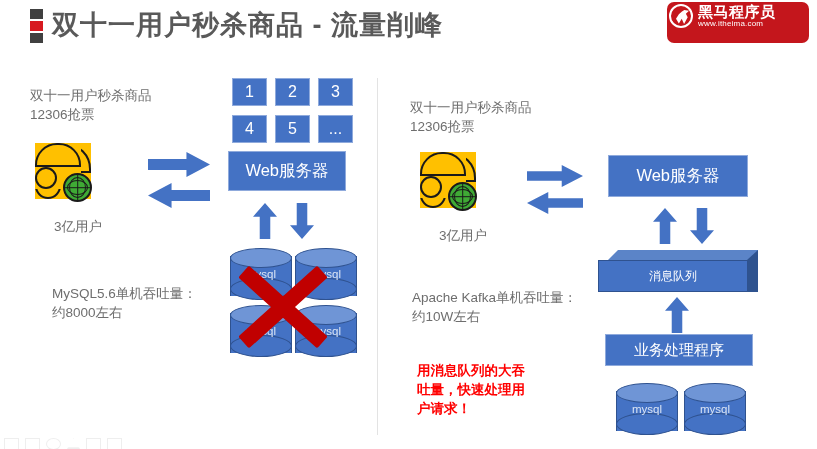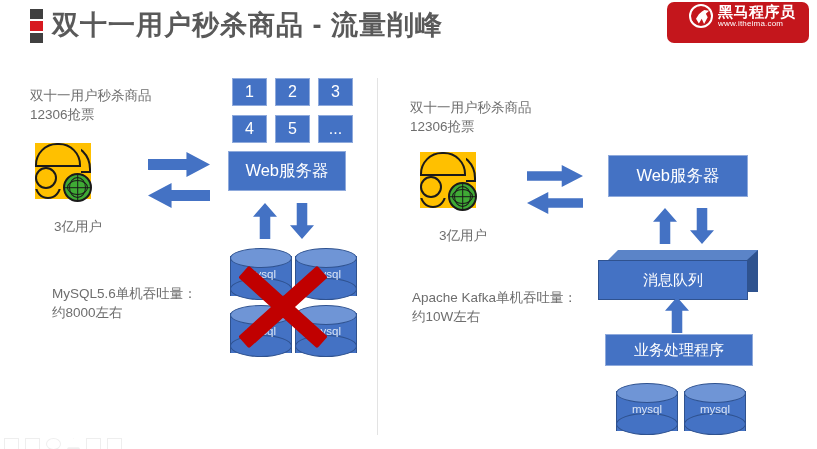--- a/index.html
+++ b/index.html
@@ -13,21 +13,21 @@
   
   .title-icon{position:absolute;left:30px;top:9px;width:13px;height:34px;
     display:flex;flex-direction:column;justify-content:space-between;}
   .title-icon i{display:block;width:13px;height:10px;background:#404040;}
   .title-icon i.red{background:#d71920;}
   .page-title{position:absolute;left:52px;top:6px;font-size:27px;font-weight:bold;
     color:#595959;letter-spacing:1px;white-space:nowrap;line-height:38px;}
 
   .logo{position:absolute;left:667px;top:2px;width:142px;height:41px;
     background:#c4161c;border-radius:7px;overflow:hidden;}
-  .logo-top{display:flex;align-items:center;height:28px;padding-left:22px;}
+  .logo-top{display:flex;align-items:center;height:28px;padding-left:2px;}
   .logo-mark{width:24px;height:24px;border-radius:50%;border:2px solid #ffffff;
     position:relative;flex:0 0 auto;box-sizing:border-box;}
   .logo-mark:after{content:"";position:absolute;left:5px;top:4px;width:13px;height:14px;
     background:#ffffff;clip-path:polygon(0% 62%,22% 30%,46% 10%,64% 0%,100% 6%,76% 26%,90% 52%,62% 100%,44% 62%,22% 96%);}
   .logo-words{margin-left:5px;}
   .logo-cn{font-size:15px;font-weight:bold;color:#ffffff;line-height:15px;letter-spacing:.5px;}
   .logo-url{font-size:8px;color:#ffffff;line-height:10px;letter-spacing:.2px;}
   .logo-tag{text-align:center;font-size:7.5px;color:#ffdddd;letter-spacing:1px;
     line-height:11px;margin-top:1px;}
 
@@ -76,23 +76,23 @@
   .numbox{font-size:16px;}
   .srvbox{font-size:16.5px;}
 
   
   .queue3d{position:absolute;width:160px;height:42px;}
   .queue3d .top{position:absolute;left:10px;top:0;width:150px;height:10px;
     background:#5b84c8;clip-path:polygon(0% 100%,10px 0%,100% 0%,150px 100%);
     border:0;}
   .queue3d .side{position:absolute;right:0;top:0;width:11px;height:42px;
     background:#2f538f;clip-path:polygon(0% 10px,100% 0%,100% 100%,0% 100%);}
-  .queue3d .front{position:absolute;left:0;top:10px;width:150px;height:40px;
+  .queue3d .front{position:absolute;left:0;top:10px;width:150px;height:32px;
     background:#4472c4;border:1px solid #2f528f;box-sizing:border-box;
-    display:flex;align-items:center;justify-content:center;color:#ffffff;font-size:15px;}
+    display:flex;align-items:center;justify-content:center;color:#ffffff;font-size:12px;}
 
   
   .cyl{position:absolute;width:62px;height:56px;}
   .cyl .body{position:absolute;left:0;top:8px;width:62px;height:40px;
     background:#4472c4;border-left:1px solid #2f528f;border-right:1px solid #2f528f;
     box-sizing:border-box;}
   .cyl .bot{position:absolute;left:0;top:30px;width:62px;height:22px;
     border-radius:50%;background:#4472c4;border:1px solid #2f528f;box-sizing:border-box;}
   .cyl .top{position:absolute;left:0;top:0;width:62px;height:20px;border-radius:50%;
     background:#6f95d6;border:1px solid #2f528f;box-sizing:border-box;}
@@ -260,20 +260,23 @@
   <div class="cyl" style="left:684px;top:383px;">
     <div class="body"></div>
       <div class="bot"></div>
     <div class="top"></div>
     <div class="lbl">mysql</div>
   </div>
 
   <div class="grey-text" style="left:412px;top:288px;">Apache Kafka单机吞吐量：
 约10W左右</div>
 
+  <div class="red-text" style="left:417px;top:361px;">用消息队列的大吞
+吐量，快速处理用
+户请求！</div>
 
   <div class="wm">
     <span></span>
     <span></span>
     <span class="c"></span>
     <span class="t"></span>
     <span></span>
     <span></span>
   </div>
 

